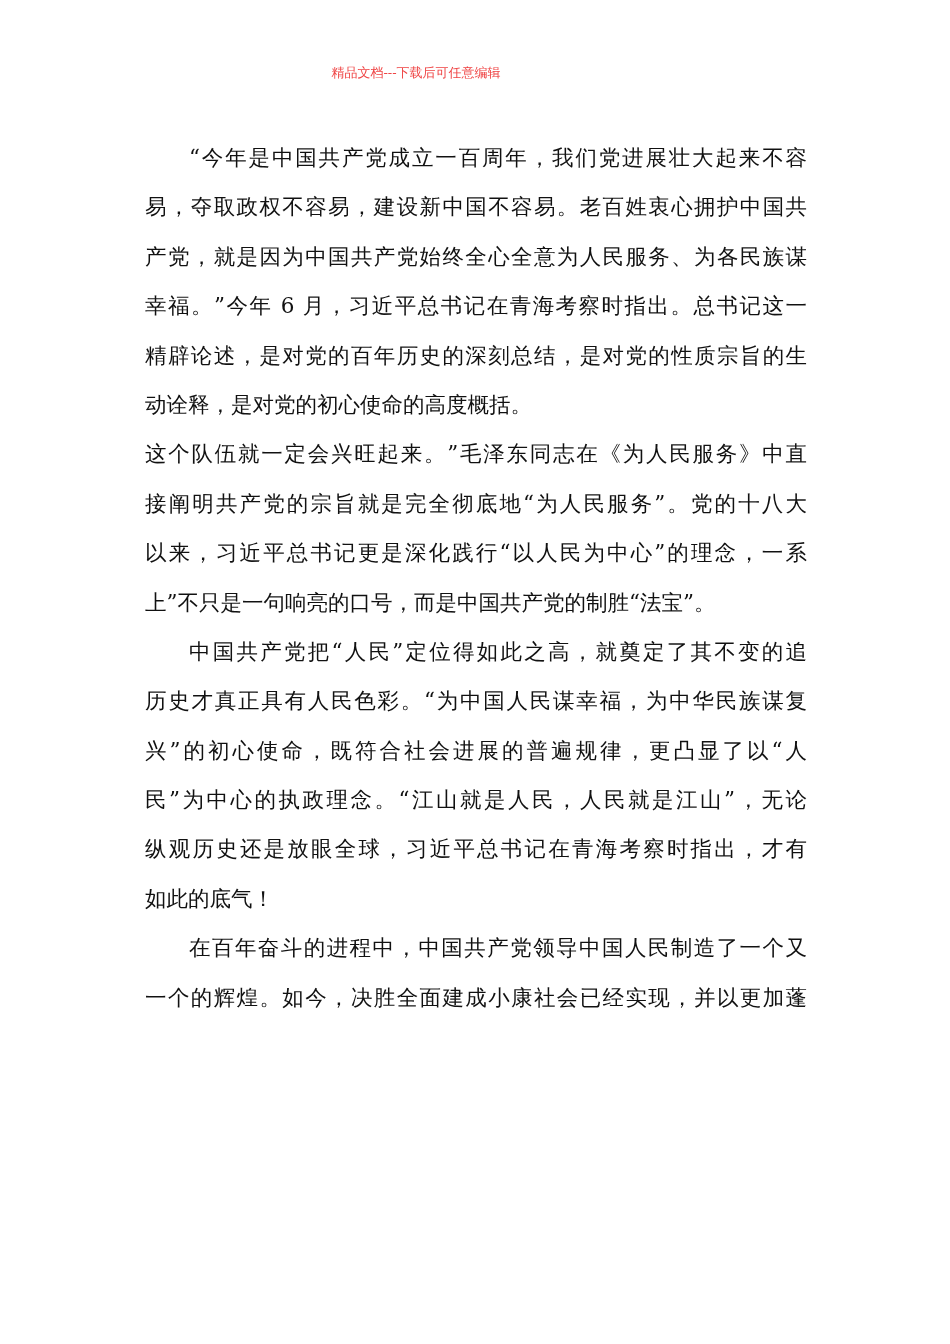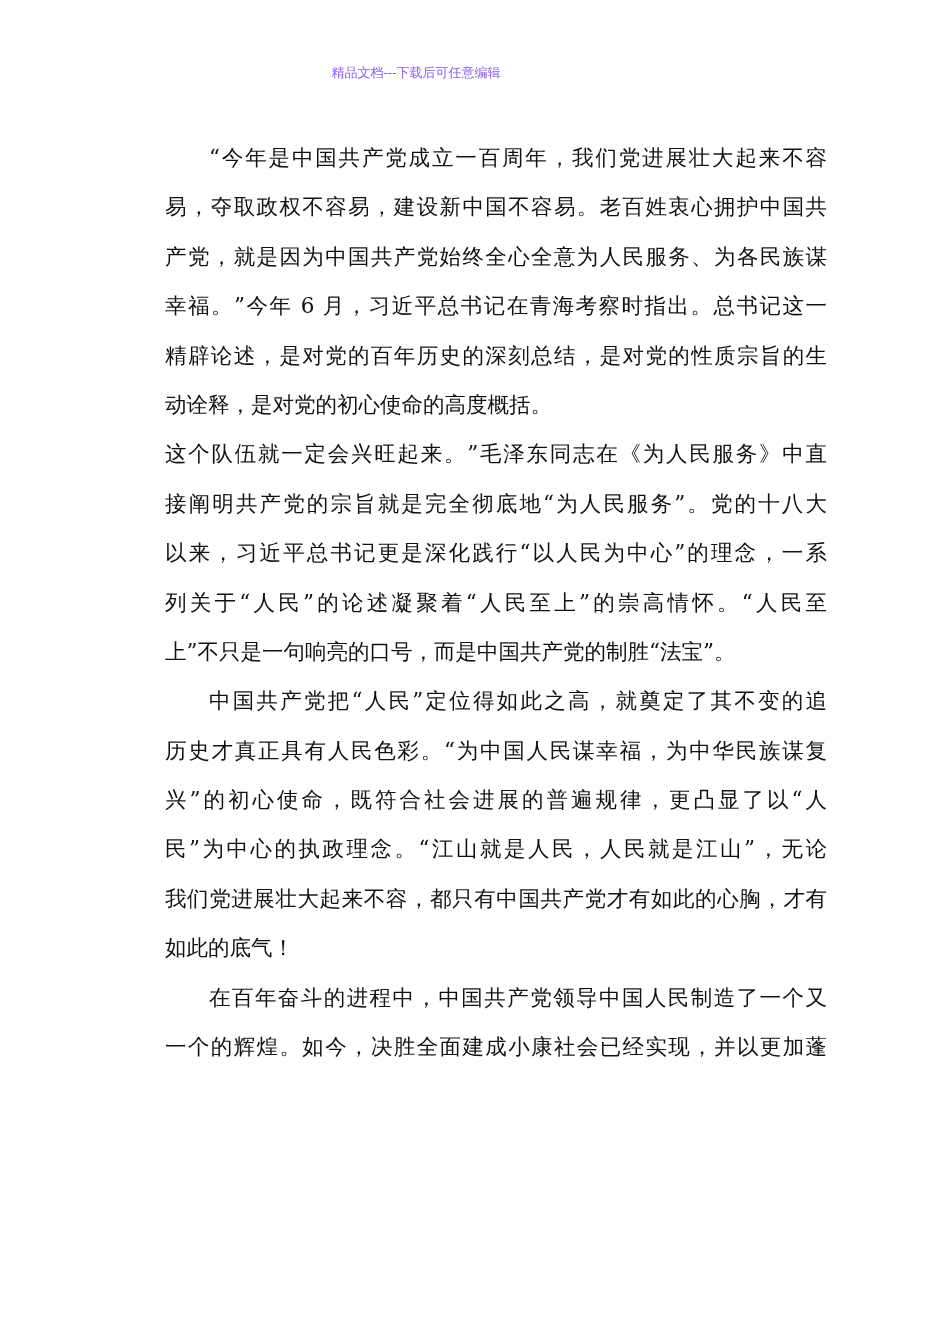--- a/index.html
+++ b/index.html
@@ -15,29 +15,28 @@
       font-family: "DejaVu Serif", "Liberation Serif", serif;
       color: #111111;
     }
     .page-header {
       position: absolute;
       top: 64px;
       left: 0;
       width: 832px;
       text-align: center;
       font-size: 13px;
-      color: #8b5cf6;
+      color: #ef4444;
       letter-spacing: 0px;
     }
     .content {
       position: absolute;
       top: 133px;
       left: 145px;
       width: 662px;
-      margin-left: 20px;
     }
     .line {
       display: block;
       white-space: nowrap;
       text-align: justify;
       text-align-last: justify;
       height: 49.4px;
     }
     .line.last {
       text-align-last: left;
@@ -63,30 +62,29 @@
     <span class="line">产党，就是因为中国共产党始终全心全意为人民服务、为各民族谋</span>
     <span class="line">幸福。”今年 6 月，习近平总书记在青海考察时指出。总书记这一</span>
     <span class="line">精辟论述，是对党的百年历史的深刻总结，是对党的性质宗旨的生</span>
     <span class="line last">动诠释，是对党的初心使命的高度概括。</span>
   </div>
 
   <div class="para-lines">
     <span class="line">这个队伍就一定会兴旺起来。”毛泽东同志在《为人民服务》中直</span>
     <span class="line">接阐明共产党的宗旨就是完全彻底地“为人民服务”。党的十八大</span>
     <span class="line">以来，习近平总书记更是深化践行“以人民为中心”的理念，一系</span>
-    <span class="line">列关于“人民”的论述凝聚着“人民至上”的崇高情怀。“人民至</span>
     <span class="line last">上”不只是一句响亮的口号，而是中国共产党的制胜“法宝”。</span>
   </div>
 
   <div class="para-lines">
     <span class="line indent">中国共产党把“人民”定位得如此之高，就奠定了其不变的追</span>
     <span class="line">历史才真正具有人民色彩。“为中国人民谋幸福，为中华民族谋复</span>
     <span class="line">兴”的初心使命，既符合社会进展的普遍规律，更凸显了以“人</span>
     <span class="line">民”为中心的执政理念。“江山就是人民，人民就是江山”，无论</span>
-    <span class="line">我们党进展壮大起来不容，都只有中国共产党才有如此的心胸，才有</span>
+    <span class="line">纵观历史还是放眼全球，习近平总书记在青海考察时指出，才有</span>
     <span class="line last">如此的底气！</span>
   </div>
 
   <div class="para-lines">
     <span class="line indent">在百年奋斗的进程中，中国共产党领导中国人民制造了一个又</span>
     <span class="line">一个的辉煌。如今，决胜全面建成小康社会已经实现，并以更加蓬</span>
   </div>
 
 </div>
 

